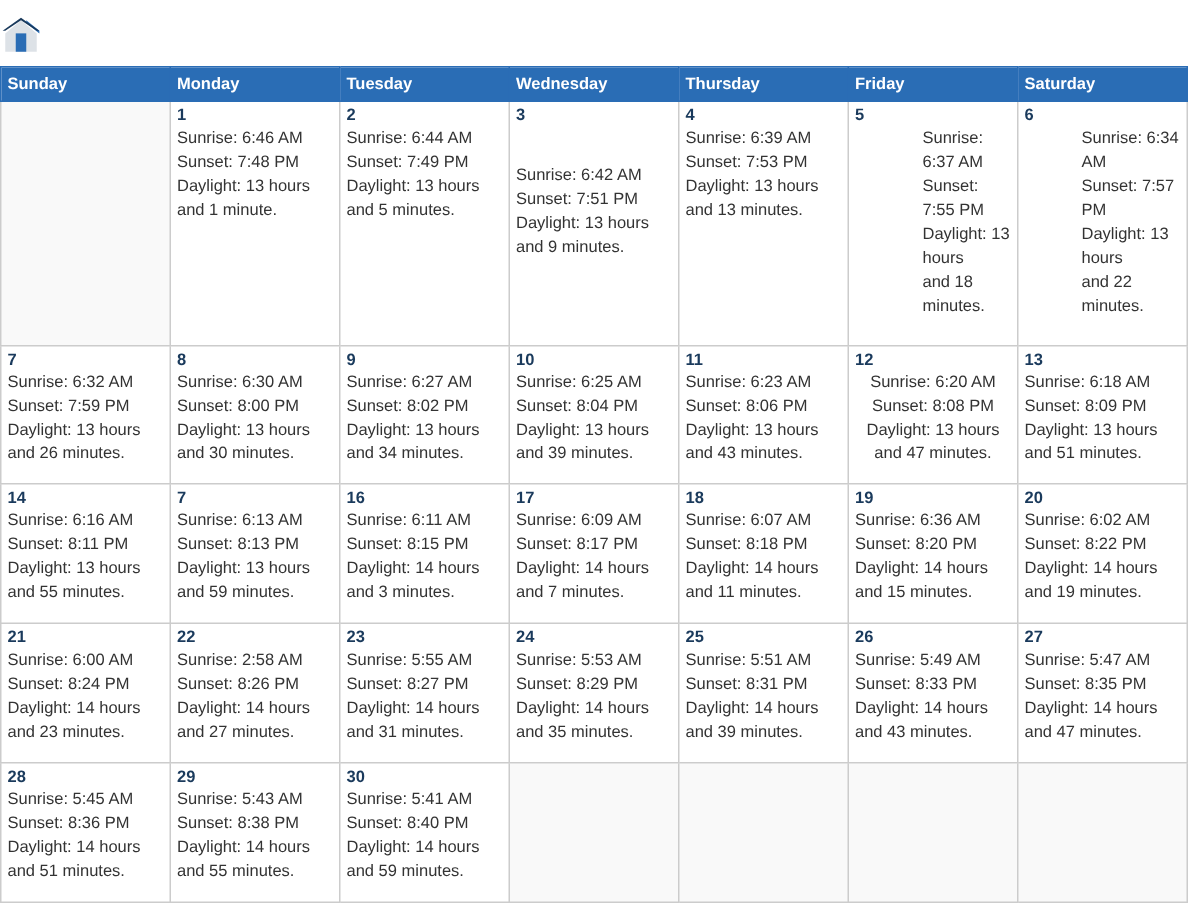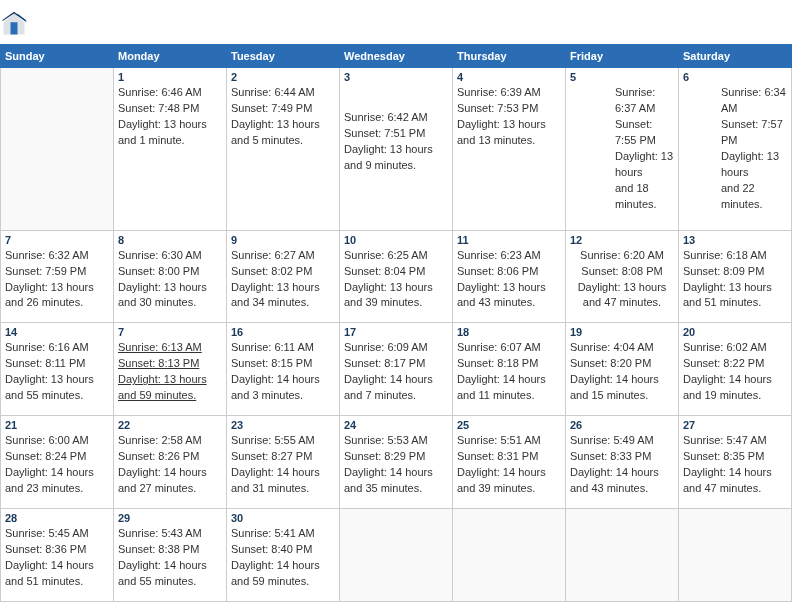--- a/index.html
+++ b/index.html
@@ -233,21 +233,21 @@
         <tr>
           <td>
             <span class="day-num">14</span>
             <div class="day-info" style="white-space: pre-line;">Sunrise: 6:16 AM
 Sunset: 8:11 PM
 Daylight: 13 hours
 and 55 minutes.</div>
           </td>
           <td>
             <span class="day-num">7</span>
-            <div class="day-info" style="white-space: pre-line; text-decoration: underline;">Sunrise: 6:13 AM
+            <div class="day-info" style="white-space: pre-line;">Sunrise: 6:13 AM
 Sunset: 8:13 PM
 Daylight: 13 hours
 and 59 minutes.</div>
           </td>
           <td>
             <span class="day-num">16</span>
             <div class="day-info" style="white-space: pre-line;">Sunrise: 6:11 AM
 Sunset: 8:15 PM
 Daylight: 14 hours
 and 3 minutes.</div>
@@ -261,21 +261,21 @@
           </td>
           <td>
             <span class="day-num">18</span>
             <div class="day-info" style="white-space: pre-line;">Sunrise: 6:07 AM
 Sunset: 8:18 PM
 Daylight: 14 hours
 and 11 minutes.</div>
           </td>
           <td>
             <span class="day-num">19</span>
-            <div class="day-info" style="white-space: pre-line;">Sunrise: 4:04 AM
+            <div class="day-info" style="white-space: pre-line;">Sunrise: 6:36 AM
 Sunset: 8:20 PM
 Daylight: 14 hours
 and 15 minutes.</div>
           </td>
           <td>
             <span class="day-num">20</span>
             <div class="day-info" style="white-space: pre-line;">Sunrise: 6:02 AM
 Sunset: 8:22 PM
 Daylight: 14 hours
 and 19 minutes.</div>

